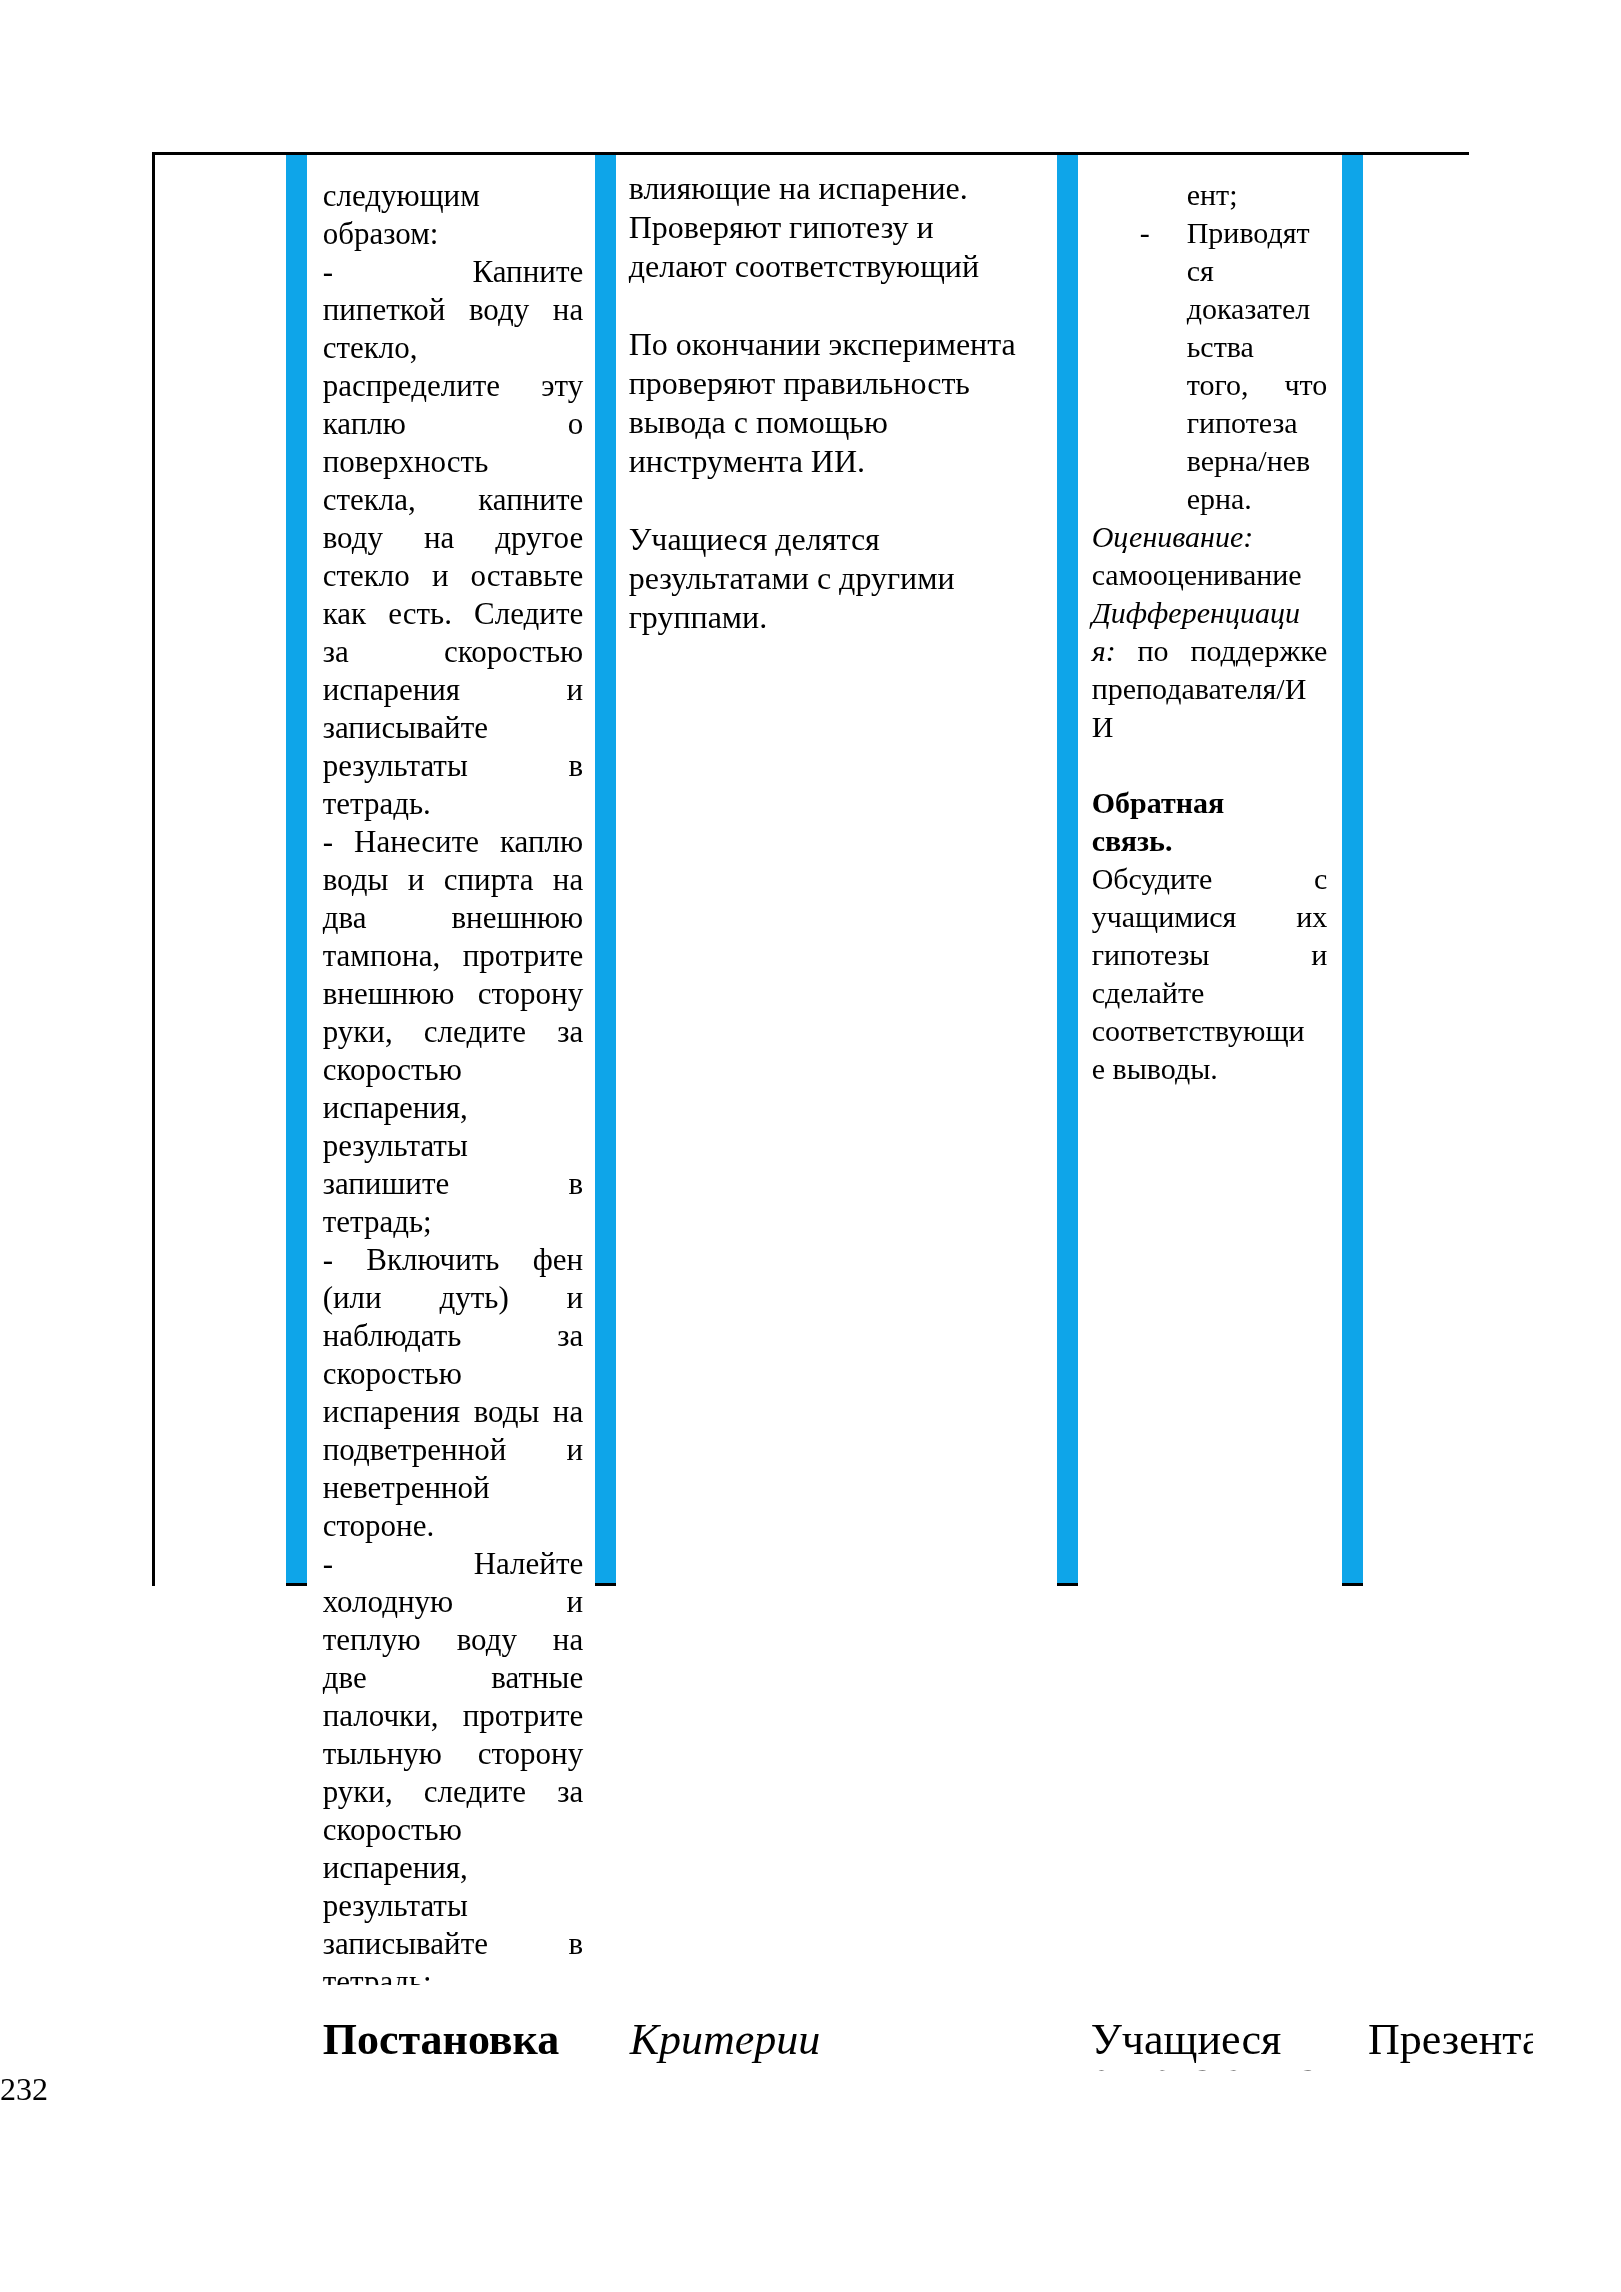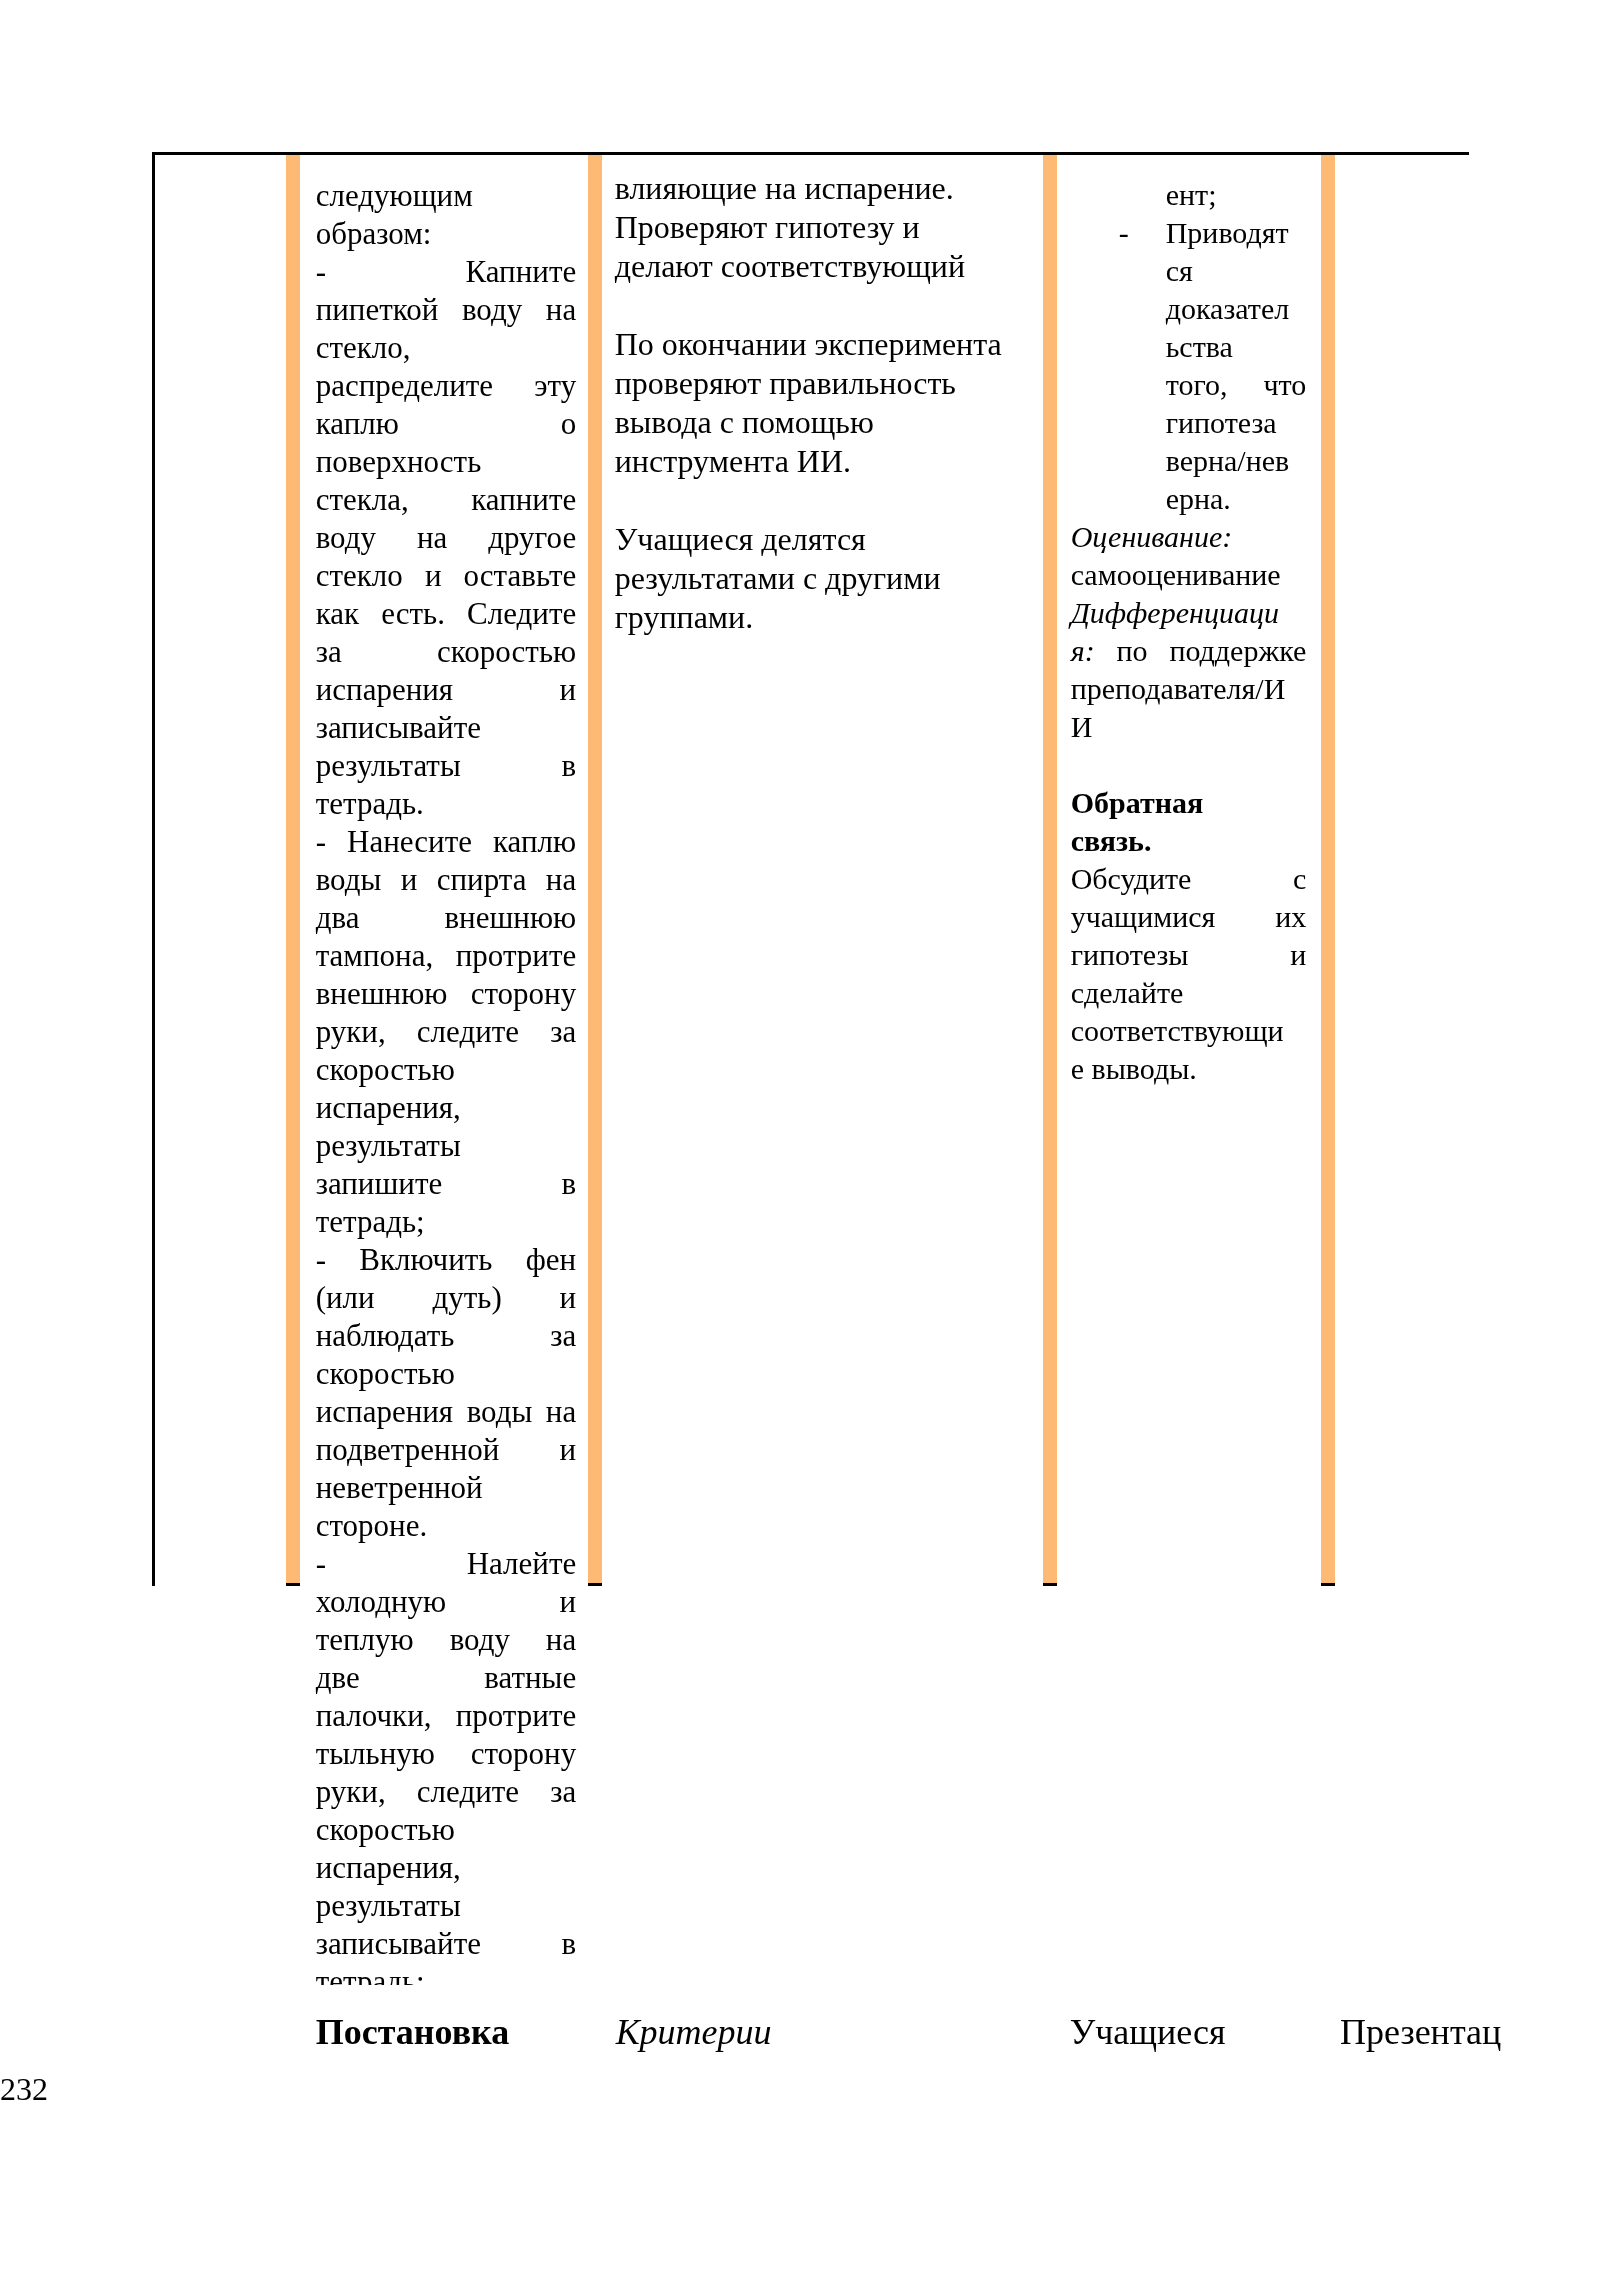--- a/index.html
+++ b/index.html
@@ -3,43 +3,43 @@
 <meta charset="utf-8">
 <style>
   html,body{margin:0;padding:0;background:#ffffff;}
   .page{
     position:relative;width:1621px;height:2293px;background:#ffffff;
     font-family:"Liberation Serif","DejaVu Serif",serif;color:#000000;
     overflow:hidden;
   }
   .doc-table{
     position:absolute;left:152px;top:152px;width:1317px;height:1434px;
-    box-sizing:border-box;border:3.9px solid #000000;background:#fdba74;
+    box-sizing:border-box;border:3.9px solid #000000;background:#0ea5e9;
     display:grid;
     grid-template-columns:131px 288px 441px 264px 170px;
     grid-template-rows:1830px 65px;
-    gap:14px;
+    gap:21px;
   }
   .cell{
     background:#ffffff;overflow:hidden;box-sizing:border-box;position:relative;
   }
   
   .c-proc{padding:21.6px 11.8px 0 15.7px;font-size:31px;line-height:38px;}
   .c-proc .ln{text-align:justify;text-align-last:justify;white-space:normal;}
   .c-obs{padding:13.7px 7.8px 0 12.7px;font-size:32px;line-height:39px;}
   .c-assess{padding:20.6px 14.7px 0 13.7px;font-size:30px;line-height:38px;}
   
   .ln{white-space:nowrap;position:relative;min-height:1em;}
   .ln.j{text-align:justify;text-align-last:justify;white-space:normal;}
   .ln.ind{padding-left:95px;}
   .dash{position:absolute;left:48px;top:0;}
   .i{font-style:italic;}
   .b{font-weight:bold;}
   
-  .r2{font-size:36px;line-height:37px;padding-top:14.7px;}
+  .r2{font-size:44px;line-height:37px;padding-top:14.7px;}
   .r2.proc2{font-weight:bold;padding-left:15.7px;}
   .r2.obs2{padding-left:12.7px;}
   .r2.assess2{font-style:italic;padding-left:13.7px;}
   .r2.res2{padding-left:5px;}
   .page-number{
     position:absolute;top:2070px;left:0;width:1325px;
     text-align:left;font-size:32px;line-height:39px;
   }
 </style>
 </head>

